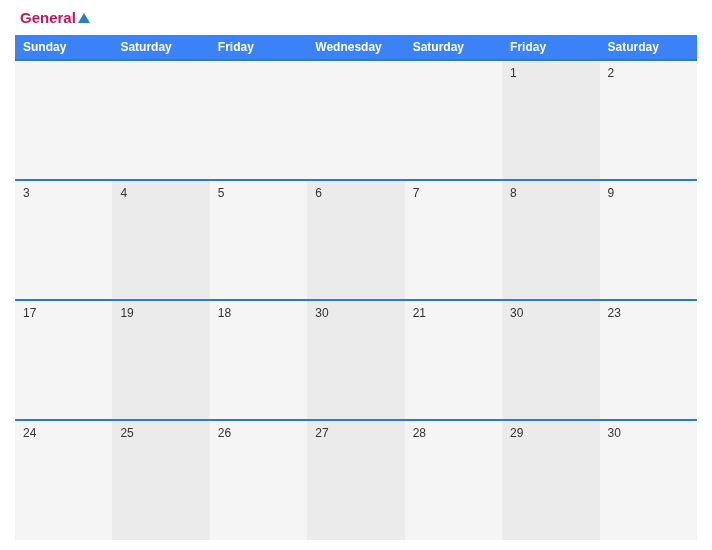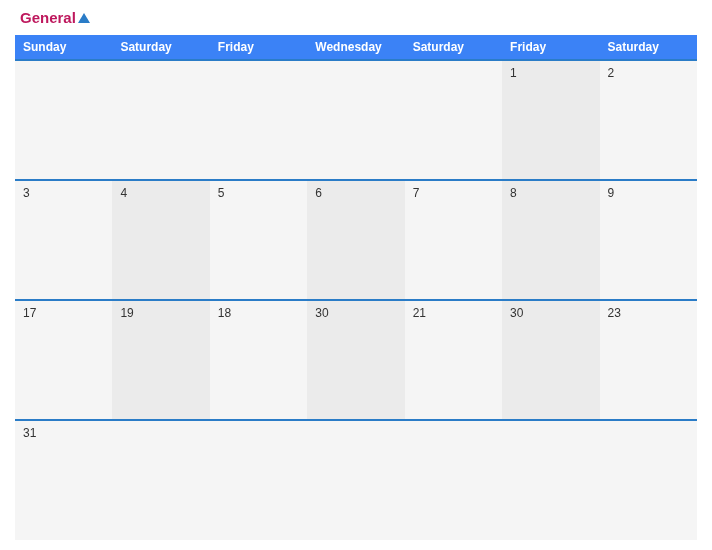--- a/index.html
+++ b/index.html
@@ -163,22 +163,22 @@
       <tr>
         <td><span class="day-num">17</span></td>
         <td><span class="day-num">19</span></td>
         <td><span class="day-num">18</span></td>
         <td><span class="day-num">30</span></td>
         <td><span class="day-num">21</span></td>
         <td><span class="day-num">30</span></td>
         <td><span class="day-num">23</span></td>
       </tr>
       <tr>
-        <td><span class="day-num">31</span></td>
-        <td class="empty"></td>
-        <td class="empty"></td>
-        <td class="empty"></td>
-        <td class="empty"></td>
-        <td class="empty"></td>
-        <td class="empty"></td>
+        <td><span class="day-num">24</span></td>
+        <td><span class="day-num">25</span></td>
+        <td><span class="day-num">26</span></td>
+        <td><span class="day-num">27</span></td>
+        <td><span class="day-num">28</span></td>
+        <td><span class="day-num">29</span></td>
+        <td><span class="day-num">30</span></td>
       </tr>
     </tbody>
 </table>
 
 </body></html>

